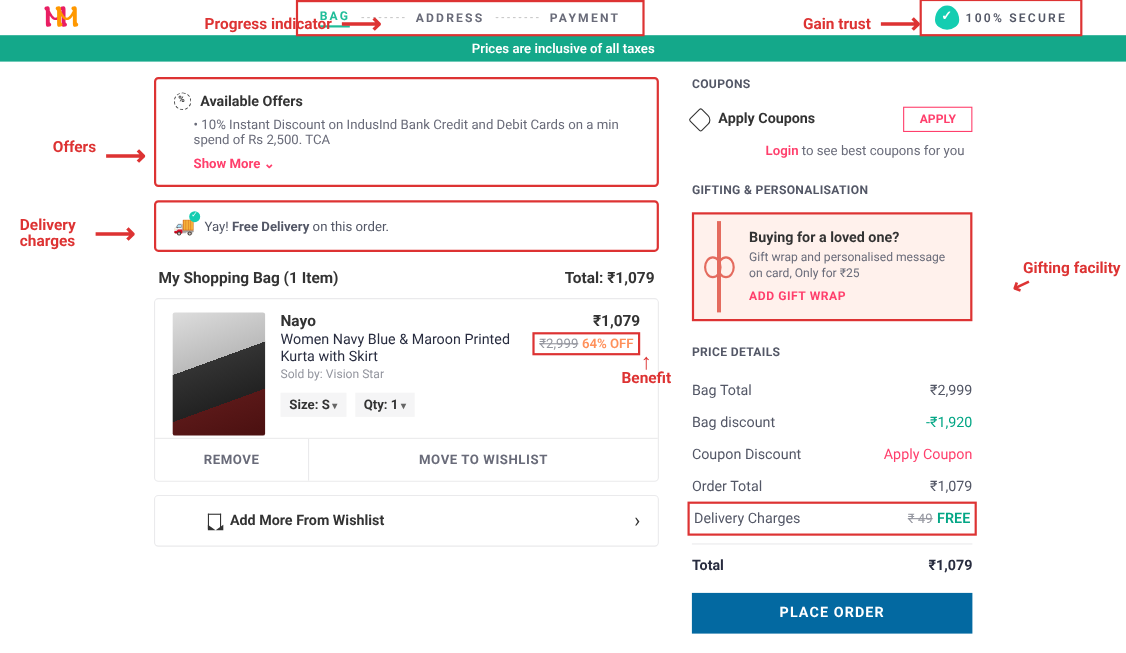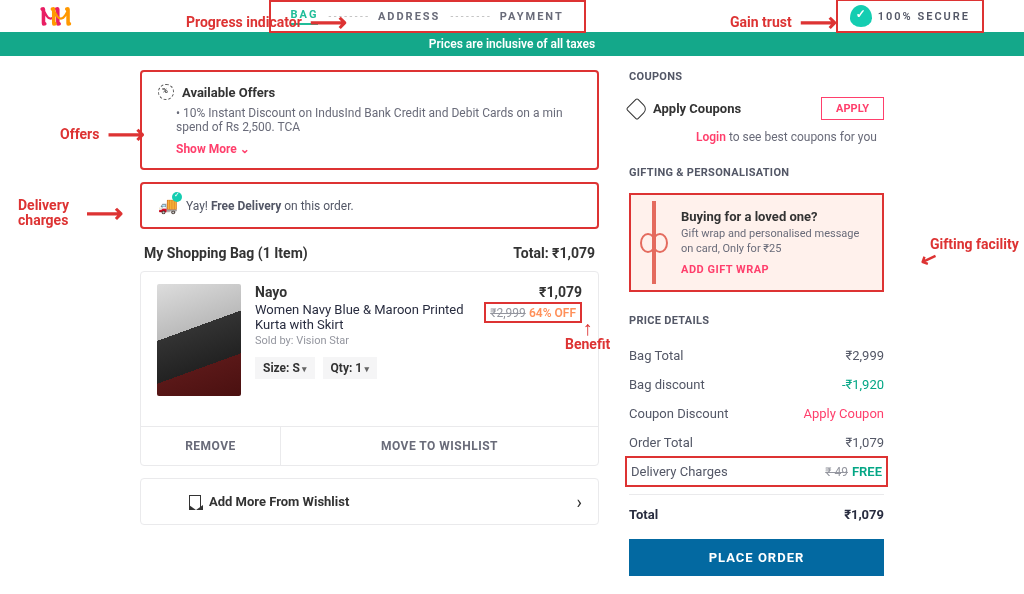--- a/index.html
+++ b/index.html
@@ -38,21 +38,21 @@
   .pname { font-size: 13px; color: #282c3f; margin: 2px 0; }
   .seller { font-size: 11px; color: #94969f; }
   .opts { display: flex; gap: 8px; margin-top: 10px; }
   .optbtn { background: #f5f5f6; padding: 4px 8px; font-size: 12px; font-weight: 700; cursor: pointer; }
   .optbtn::after { content: " ▾"; font-size: 9px; color: #666; }
   .price { text-align: right; }
   .pmain { font-weight: 700; font-size: 14px; }
   .pstrike { color: #94969f; text-decoration: line-through; font-size: 12px; }
   .poff { color: #ff905a; font-size: 12px; font-weight: 600; }
   .pbox { border: 2px solid #d33; padding: 1px 4px; display: inline-block; margin-top: 2px;}
-  .act { display: flex; border-top: 1px solid #eaeaec; margin: 30px -16px -12px -16px; }
+  .act { display: flex; border-top: 1px solid #eaeaec; margin: 2px -16px -12px -16px; }
   .actbtn { flex: 1; text-align: center; padding: 12px; font-size: 12px; font-weight: 700; color: #696b79; letter-spacing: 0.5px; cursor: pointer; }
   .actbtn.first { flex: 0 0 140px; border-right: 1px solid #eaeaec; }
   .wish { display: flex; justify-content: space-between; align-items: center; cursor: pointer; }
   .wish .lab { display: flex; align-items: center; gap: 8px; font-weight: 700; font-size: 13px; margin-left: 32px; }
   .bm { display:inline-block; width:12px; height:14px; border:1.5px solid #333; border-bottom:none; position:relative;}
   .bm::after { content:""; position:absolute; bottom:-1px; left:-1.5px; border-left:7.5px solid #333; border-right:7.5px solid #333; border-top:5px solid transparent; width:0; height:0;}
   .chev { font-size: 18px; color: #333; }
   .sh { font-size: 11px; font-weight: 700; color: #535766; letter-spacing: 0.3px; margin-bottom: 14px; text-transform: uppercase; }
   .approw { display: flex; justify-content: space-between; align-items: center; }
   .applbl { display: flex; gap: 8px; align-items: center; font-weight: 700; font-size: 13px; }
@@ -207,21 +207,21 @@
 </div>
 
 <div class="note" style="top:14px; left:186px;">
     <span>Progress indicator</span>
     <span class="arr">⟶</span>
   </div>
 <div class="note" style="top:14px; left:730px;">
     <span>Gain trust</span>
     <span class="arr">⟶</span>
   </div>
-<div class="note" style="top:126px; left:60px;">
+<div class="note" style="top:126px; left:48px;align-items:flex-end;">
     <span>Offers</span>
     <span class="arr">⟶</span>
   </div>
 <div class="note" style="top:198px; left:18px; line-height:1.1;">
     <span style="display:inline-block;width:60px;">Delivery charges</span>
     <span class="arr">⟶</span>
   </div>
 <div class="note" style="top:328px; left:565px; flex-direction:column;">
     <span class="arrd">↑</span>
     <span>Benefit</span>

